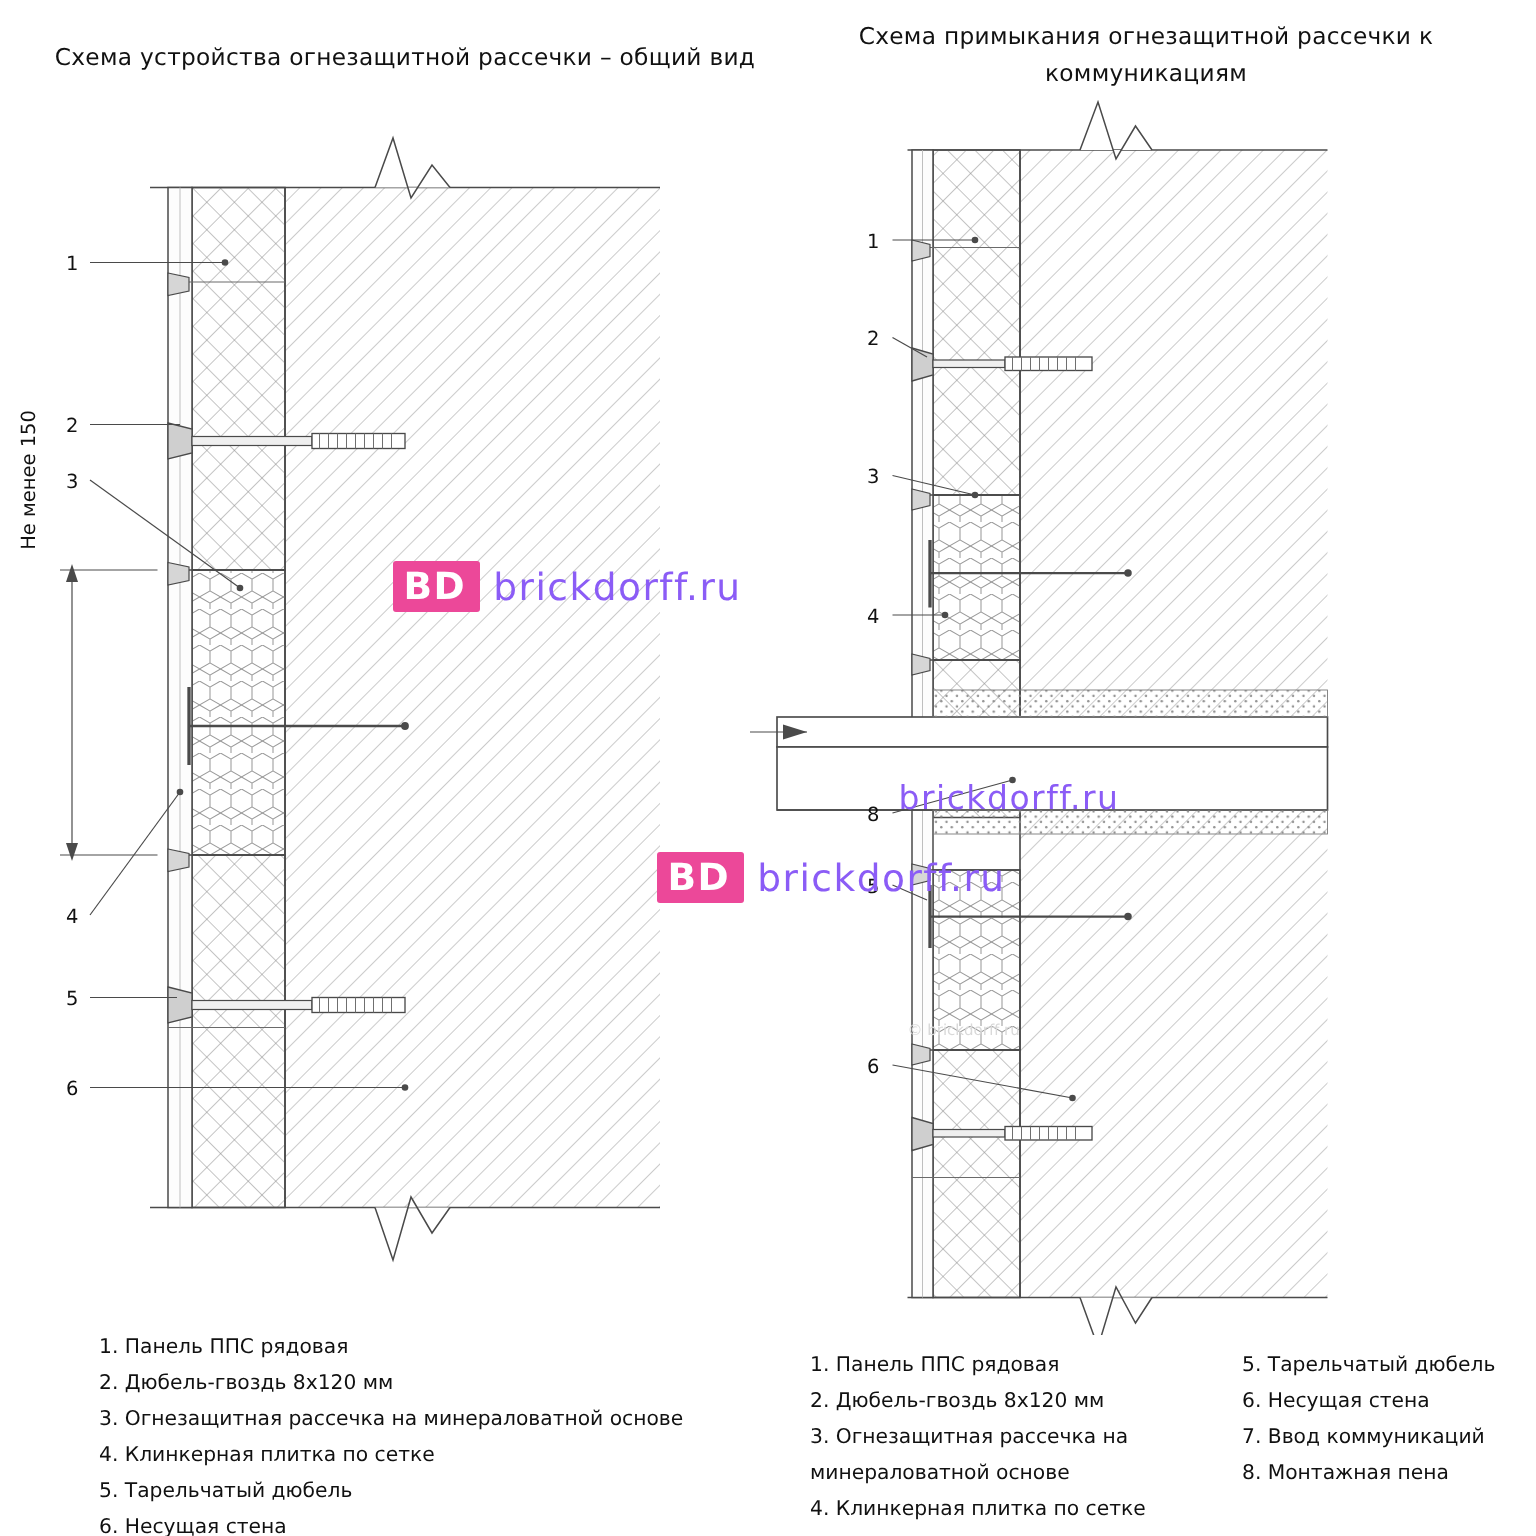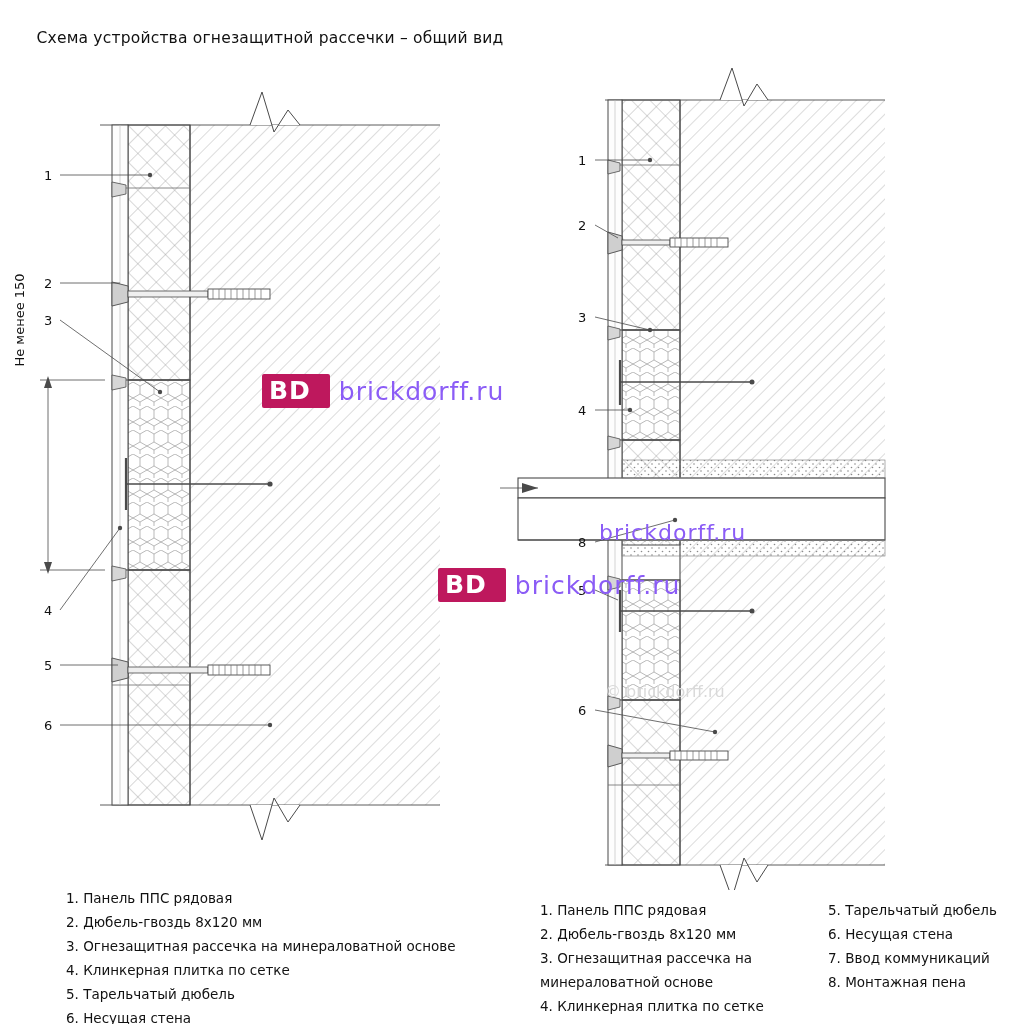--- a/index.html
+++ b/index.html
@@ -48,42 +48,42 @@
   
   .wm{
     position:absolute;
     color:#d8d8d8;
     font-weight:bold;
     letter-spacing:1px;
     user-select:none;
   }
   .wm .bd{
     display:inline-block;
-    background:#be185d;
+    background:#ec4899;
     color:#ffffff;
     font-size:25px;
-    padding:2px 19px 3px 7px;
+    padding:2px 9px 3px 7px;
     border-radius:2px;
     vertical-align:middle;
   }
   .wm .txt{
     display:inline-block;
     font-size:25px;
     margin-left:9px;
     vertical-align:middle;
     font-weight:normal;
     color:#8b5cf6;
   }
   #wm1{left:262px;top:374px;}
   #wm2{left:438px;top:568px;}
   #wm3{left:590px;top:520px;color:#dedede;}
   #wm3 .txt{font-size:22px;}
   .wm-small{
     position:absolute;
-    font-size:16px;
+    font-size:10px;
     color:#d9d9d9;
   }
   #wm4{left:605px;top:682px;}
 
   
   #dim-label{
     position:absolute;
     left:12px;top:400px;
     width:160px;
     font-size:13px;
@@ -92,20 +92,21 @@
     text-align:center;
     color:#111;
   }
 </style>
 </head>
 <body>
 
 <div class="root">
 
   <div class="title" id="title-left">Схема устройства огнезащитной рассечки – общий вид</div>
+  <div class="title" id="title-right">Схема примыкания огнезащитной рассечки к коммуникациям</div>
 
   <div class="panel" id="panel-left">
     <svg width="520" height="800" viewBox="0 0 520 800">
       <defs>
         <pattern id="hatch45" width="10" height="10" patternUnits="userSpaceOnUse" patternTransform="rotate(45)">
           <line x1="0" y1="0" x2="0" y2="10" stroke="#9a9a9a" stroke-width="0.7"></line>
         </pattern>
         <pattern id="cross" width="13" height="13" patternUnits="userSpaceOnUse" patternTransform="rotate(45)">
           <line x1="0" y1="0" x2="0" y2="13" stroke="#8f8f8f" stroke-width="0.7"></line>
           <line x1="0" y1="0" x2="13" y2="0" stroke="#8f8f8f" stroke-width="0.7"></line>

